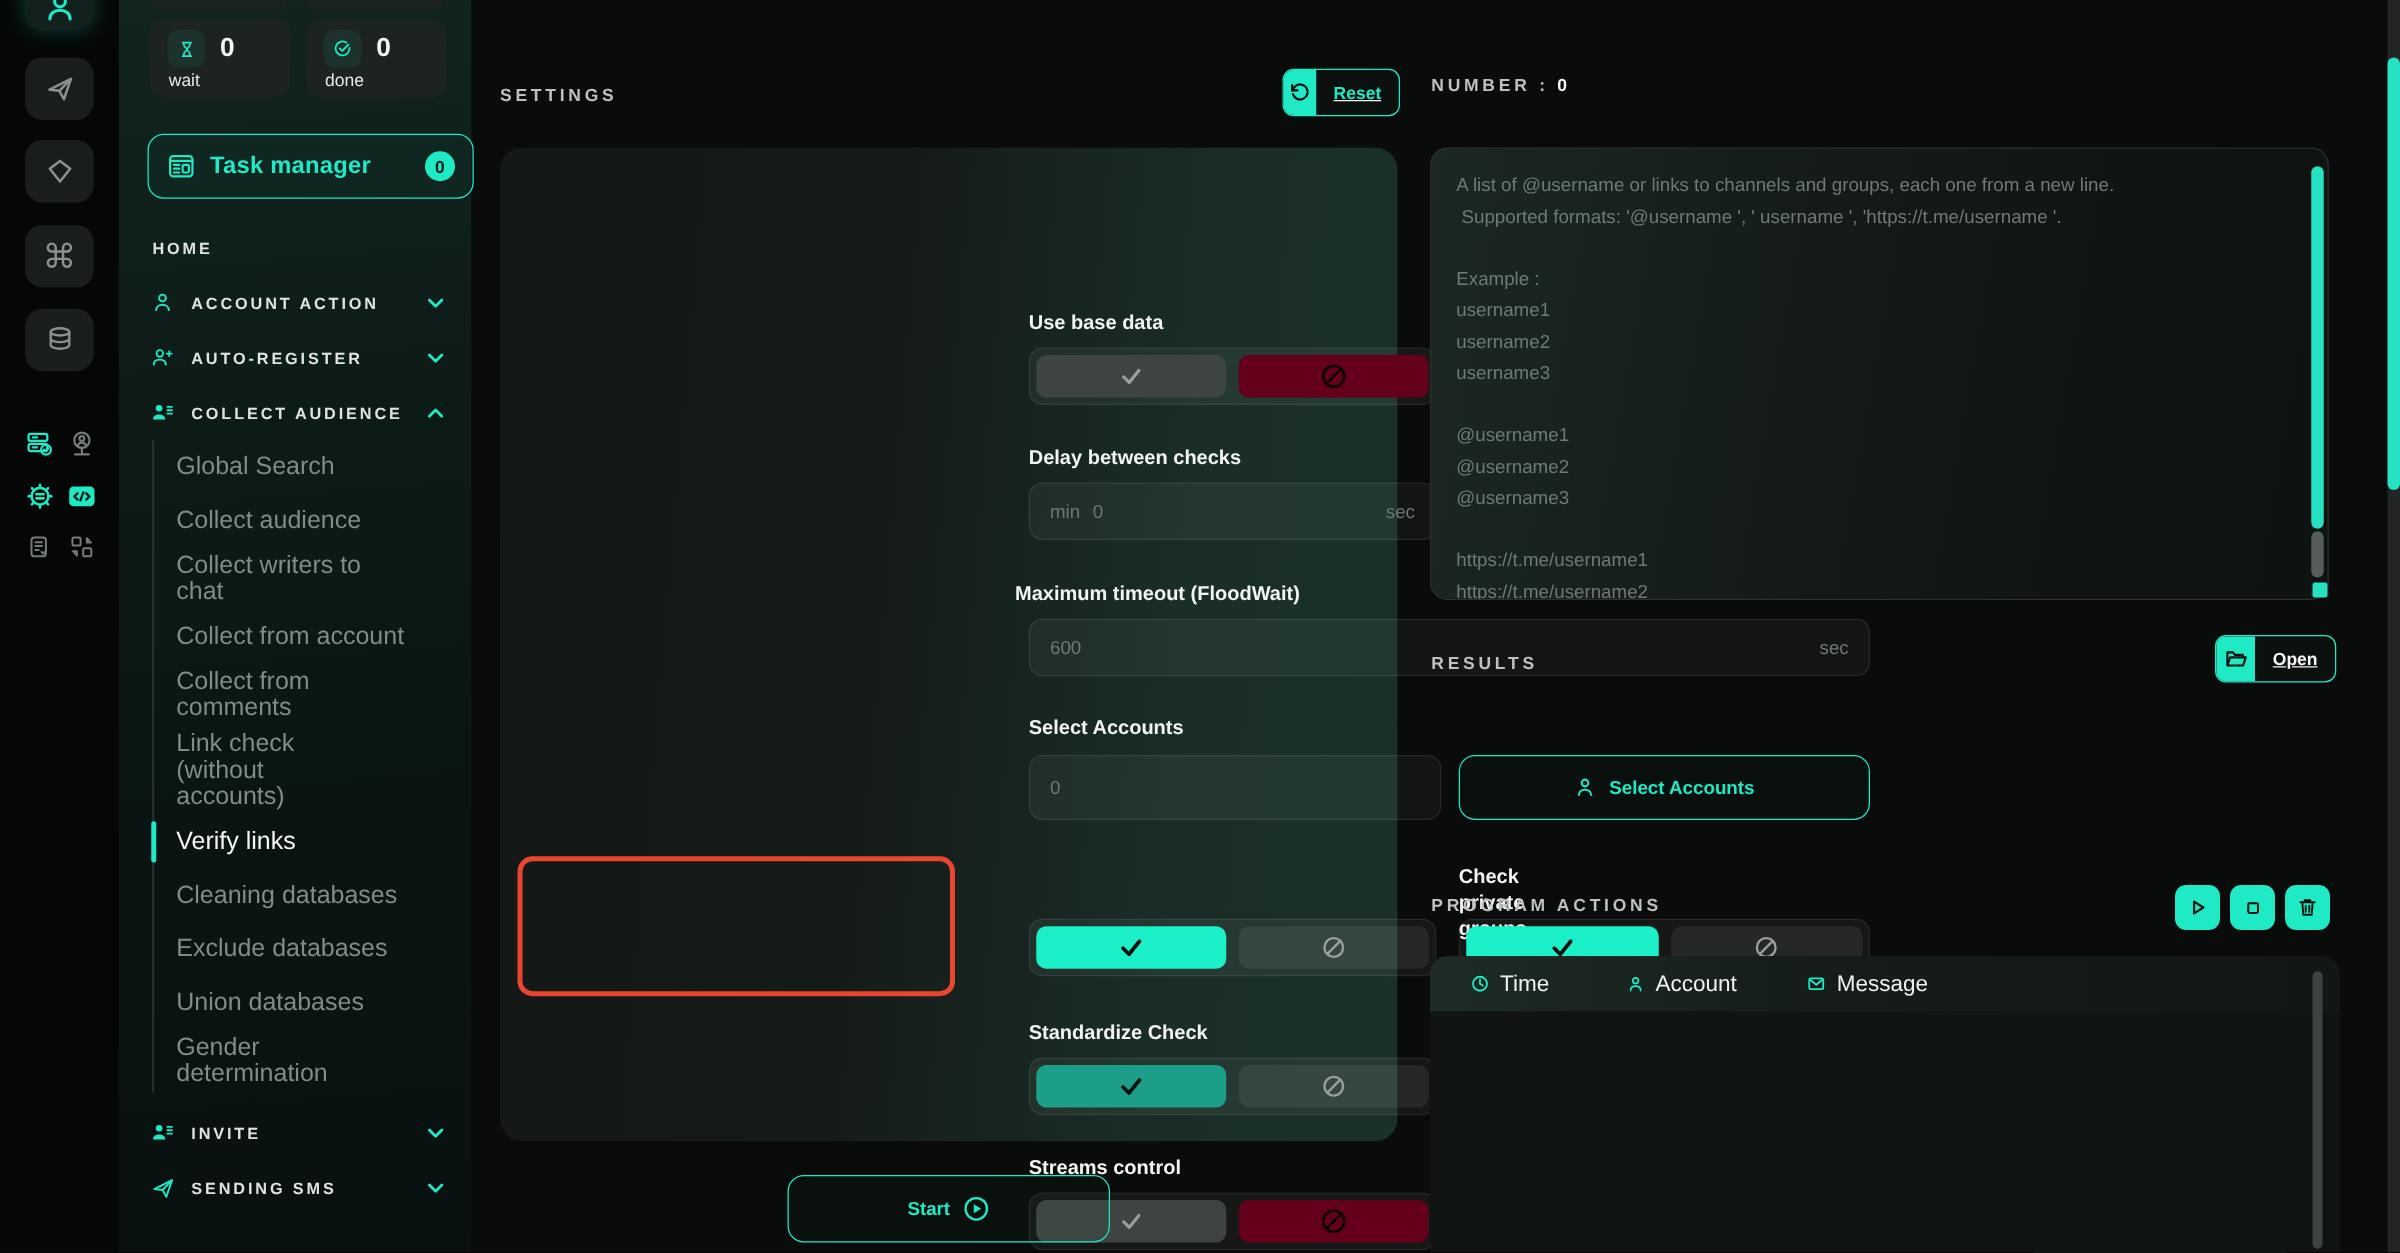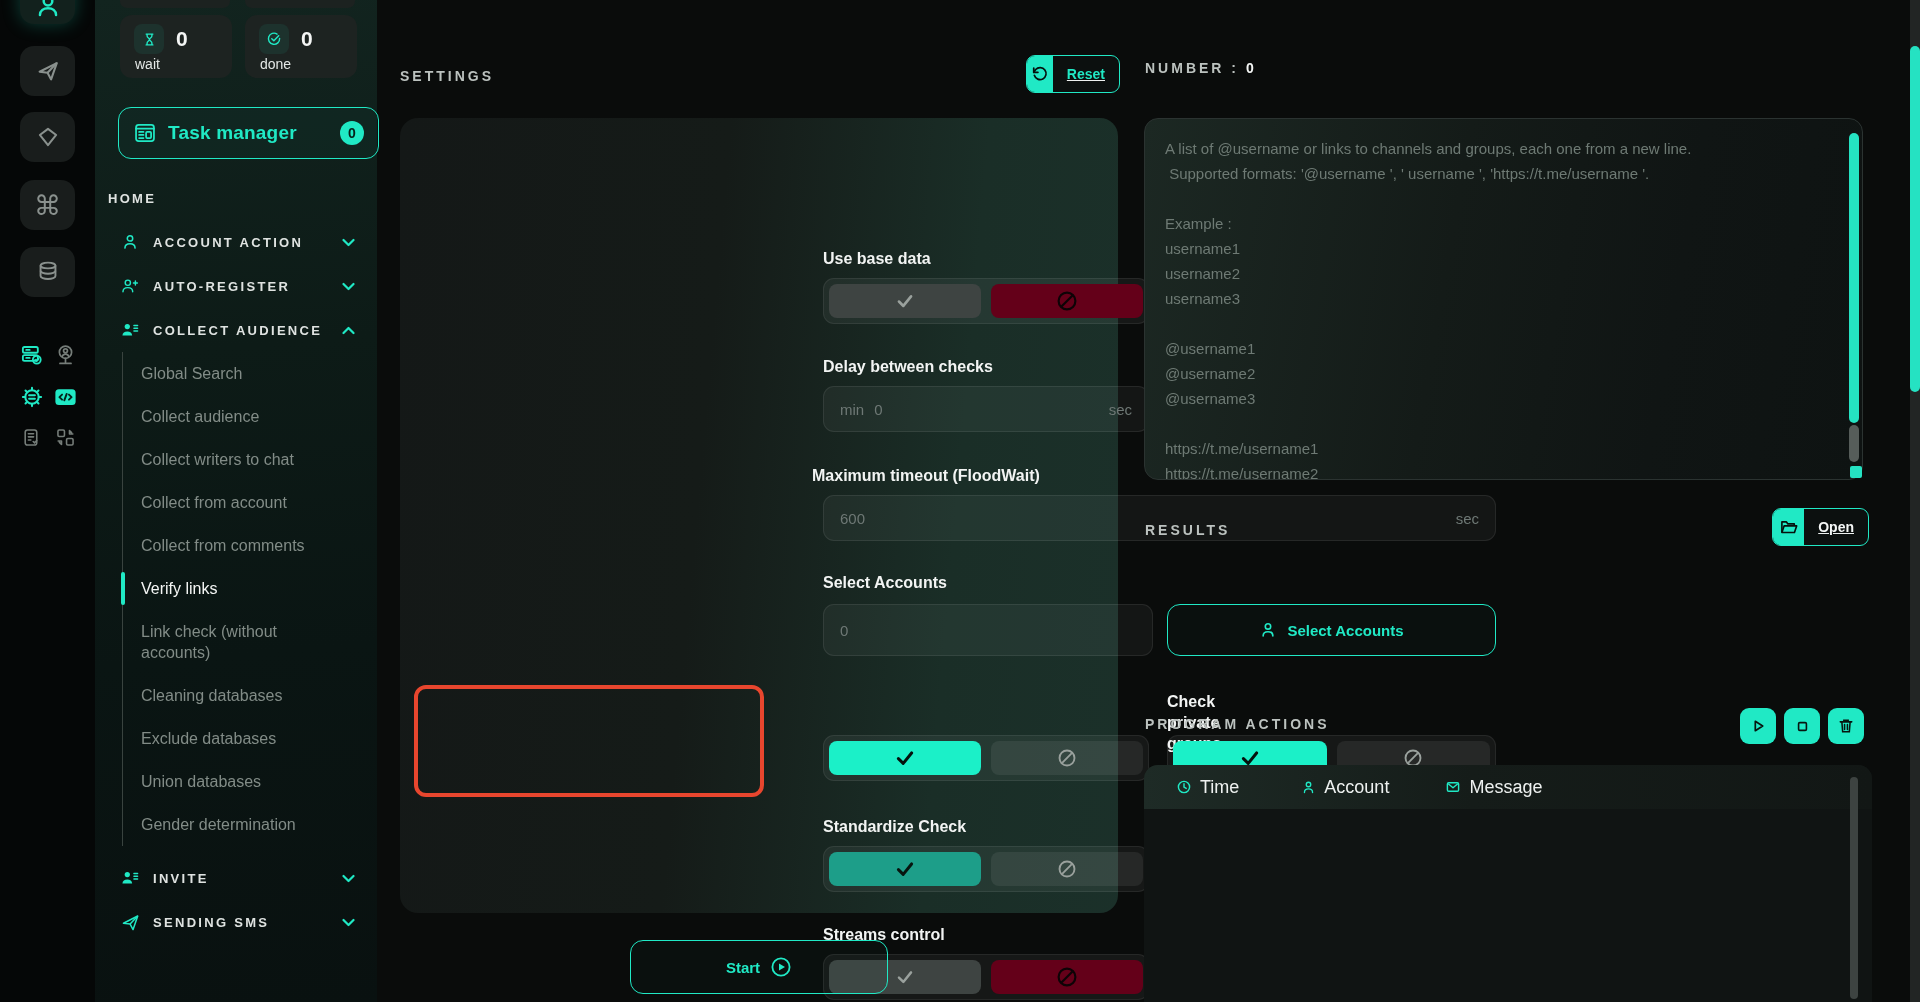--- a/index.html
+++ b/index.html
@@ -32,21 +32,21 @@
   .taskbtn .tm-label { font-size:19px; font-weight:700; margin-left:11px; letter-spacing:.2px; }
   .taskbadge { margin-left:auto; width:24px; height:24px; border-radius:50%; background:#20e9c5;
                color:#062019; font-size:14px; font-weight:700; display:flex; align-items:center; justify-content:center; }
   .nav { position:absolute; left:0; top:176px; width:282px; }
   .navrow { height:44px; display:flex; align-items:center; padding:0 22px 0 25px; cursor:pointer; }
   .navrow .nico { width:20px; margin-right:13px; color:#20e9c5; display:flex; justify-content:center; }
   .navrow .nlabel { font-size:13px; font-weight:700; letter-spacing:2.3px; color:#dfe3e1; flex:1; }
   .navrow .chev { color:#20e9c5; }
   .submenu { margin-left:27px; border-left:1px solid #39433f; }
   .subitem { position:relative; min-height:43px; display:flex; align-items:center; padding:4px 10px 4px 18px;
-             font-size:16px; color:#828c87; cursor:pointer; width:215px; line-height:21px; }
+             font-size:20px; color:#828c87; cursor:pointer; width:215px; line-height:21px; }
   .subitem.active { color:#f4f6f5; }
   .subitem.active::before { content:""; position:absolute; left:-2.5px; top:5px; bottom:5px; width:4px;
              border-radius:2px; background:#20e9c5; }
 
   
   .secttitle { position:absolute; font-size:14px; font-weight:700; letter-spacing:3px; color:#bcc2bf; }
   .card { position:absolute; left:400px; top:118px; width:718px; height:795px; border-radius:18px;
           background:linear-gradient(95deg,#141817 0%,#151b18 42%,#1a2e27 75%,#20423793 100%),#141817; }
   .flabel { position:absolute; font-size:16px; font-weight:700; color:#f2f4f3; line-height:21px; }
   .field { position:absolute; height:46px; border-radius:11px; background:rgba(255,255,255,.045);
@@ -212,21 +212,21 @@
             <path d="M2.8 7h16.4"></path>
           <path d="M5.6 10h4M5.6 12.8h4M5.6 15.6h4"></path>
             <rect x="12" y="10" width="4.6" height="5.6" rx="1"></rect>
         </svg>
       </span>
       <span class="tm-label">Task manager</span>
       <span class="taskbadge">0</span>
     </div>
 
     <div class="nav">
-      <div class="navrow" style="padding-left:13px">
+      <div class="navrow" style="padding-left:27px">
         <span class="nlabel">HOME</span>
       </div>
       <div class="navrow">
         <span class="nico">
           <svg width="18" height="18" viewBox="0 0 20 20" fill="none" stroke="currentColor" stroke-width="1.7" stroke-linecap="round">
             <circle cx="10" cy="6" r="3"></circle>
               <path d="M4.4 16.8c0-3.1 2.5-4.8 5.6-4.8s5.6 1.7 5.6 4.8"></path>
           </svg>
         </span>
         <span class="nlabel">ACCOUNT ACTION</span>
@@ -276,25 +276,25 @@
           </div>
         <div class="subitem">
             <span>Collect writers to chat</span>
           </div>
         <div class="subitem">
             <span>Collect from account</span>
           </div>
         <div class="subitem">
             <span>Collect from comments</span>
           </div>
+        <div class="subitem" style="min-height:64px">
+            <span style="width:150px">Link check (without accounts)</span>
+          </div>
         <div class="subitem active">
             <span>Verify links</span>
-          </div>
-        <div class="subitem" style="min-height:64px">
-            <span style="width:150px">Link check (without accounts)</span>
           </div>
         <div class="subitem">
             <span>Cleaning databases</span>
           </div>
         <div class="subitem">
             <span>Exclude databases</span>
           </div>
         <div class="subitem">
             <span>Union databases</span>
           </div>

